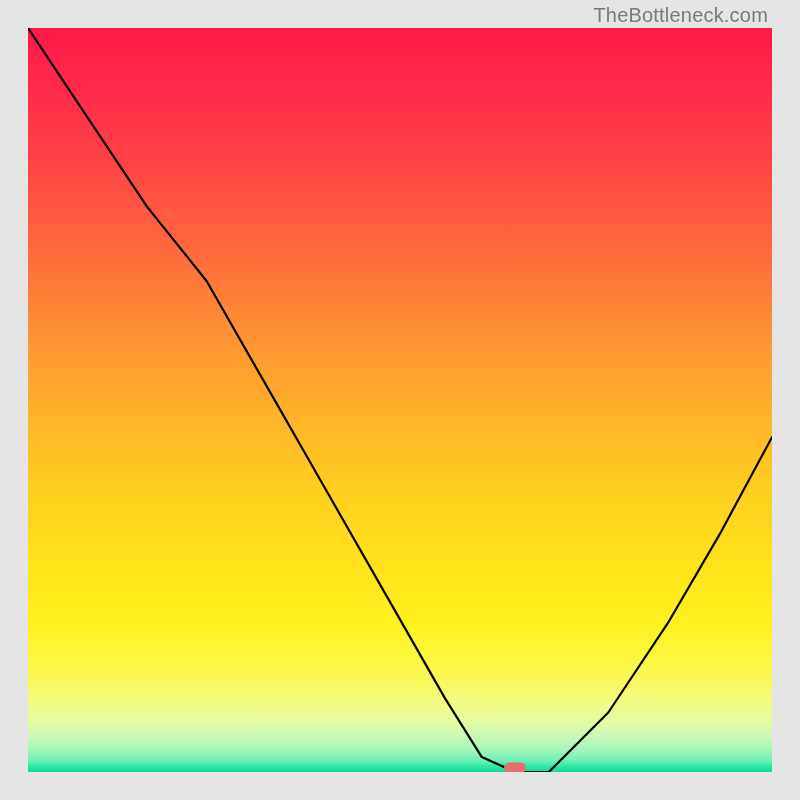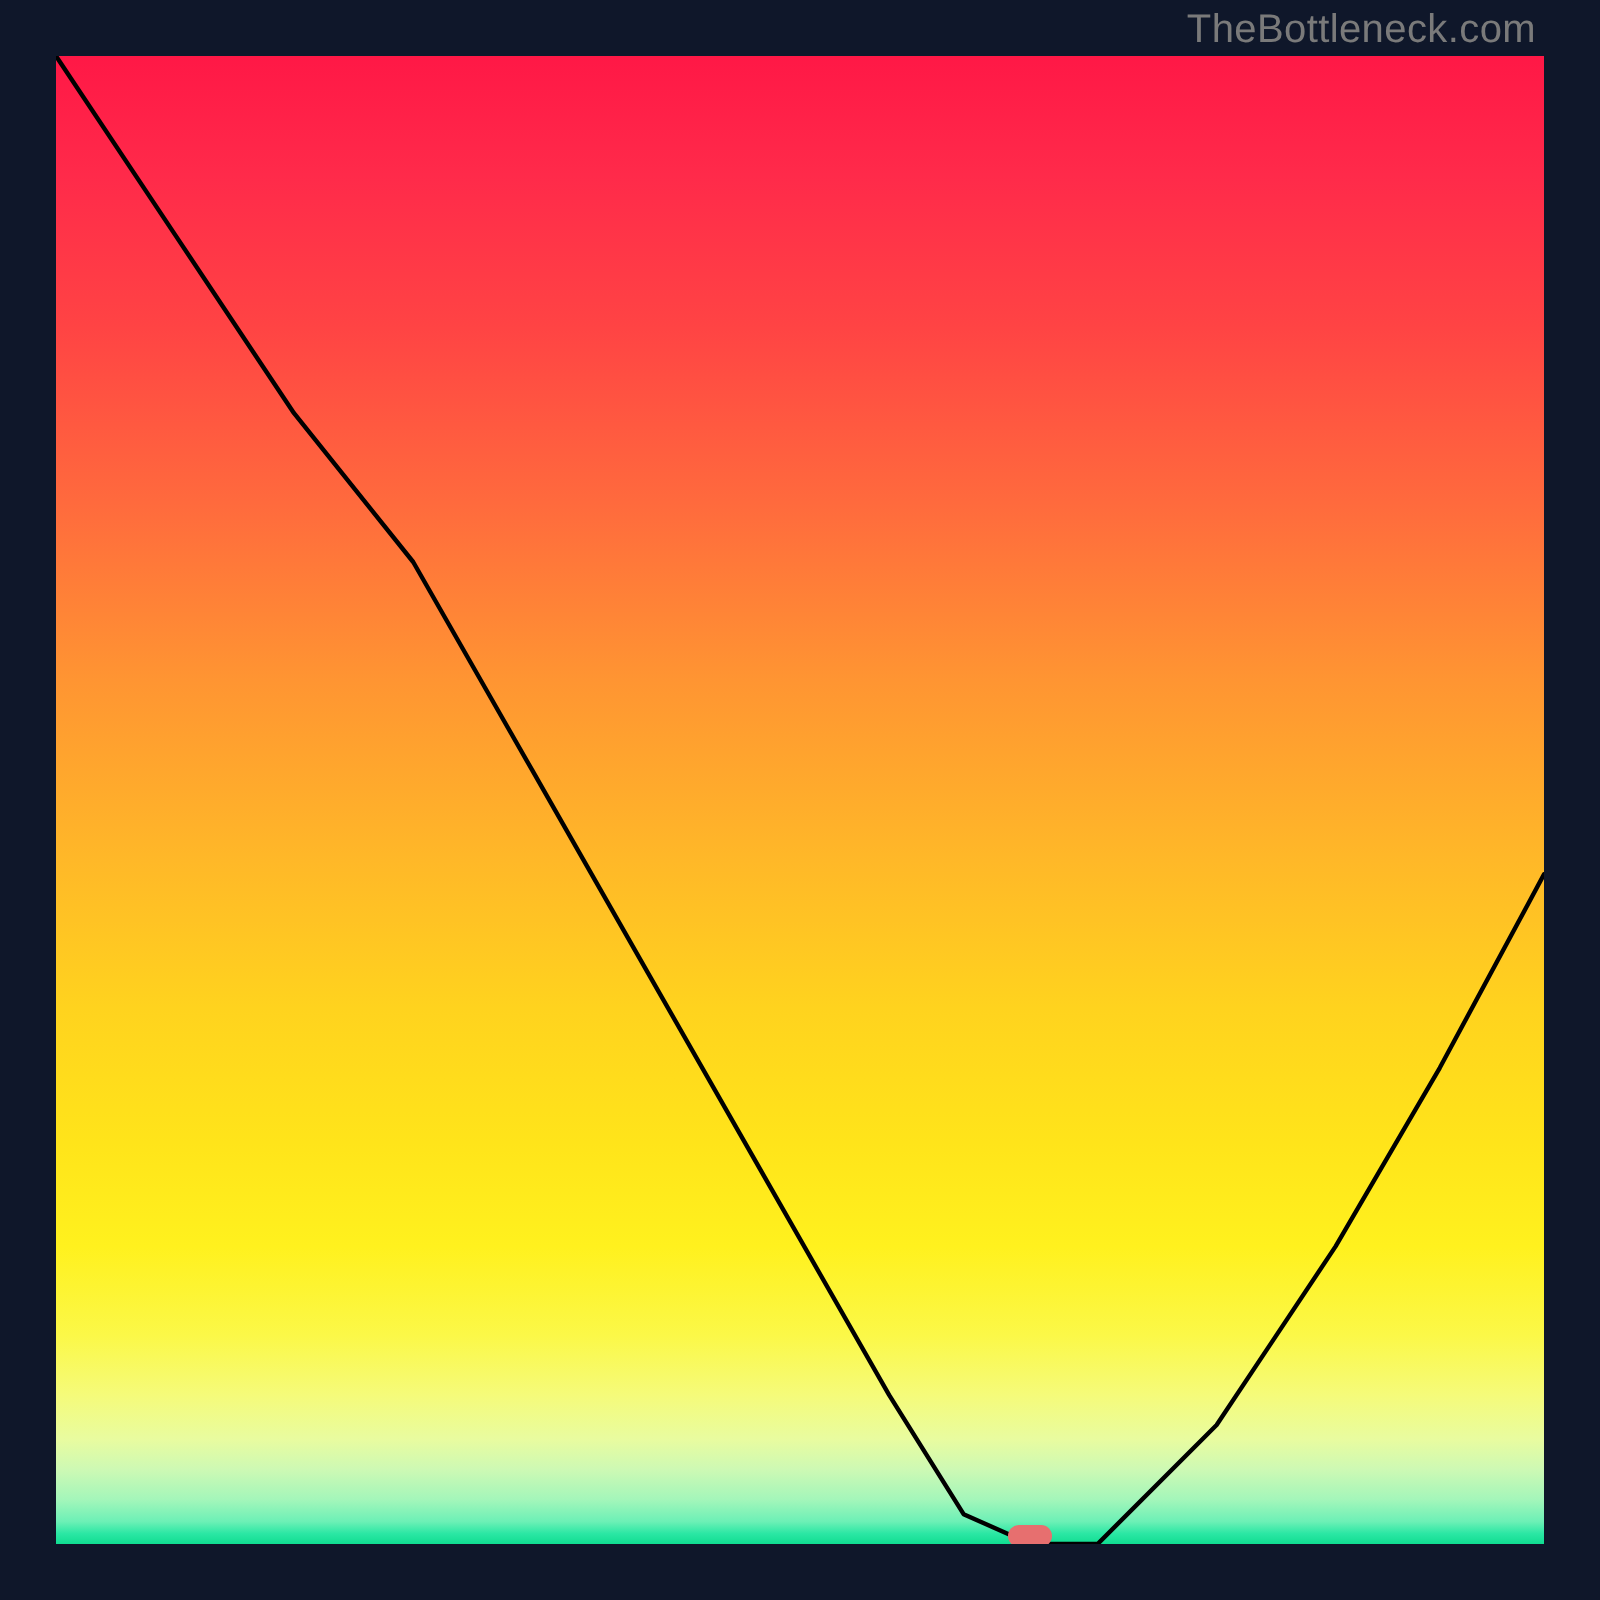--- a/index.html
+++ b/index.html
@@ -8,21 +8,21 @@
     width: 800px;
     height: 800px;
     background: #000;
     overflow: hidden;
     font-family: Arial, Helvetica, sans-serif;
   }
   .frame {
     position: absolute;
     left: 0; top: 0;
     width: 800px; height: 800px;
-    background: #0f172a;
+    background: #e5e5e5;
   }
   .plot-area {
     position: absolute;
     left: 28px;
     top: 28px;
     width: 744px;
     height: 744px;
     overflow: hidden;
   }
   .gradient {

